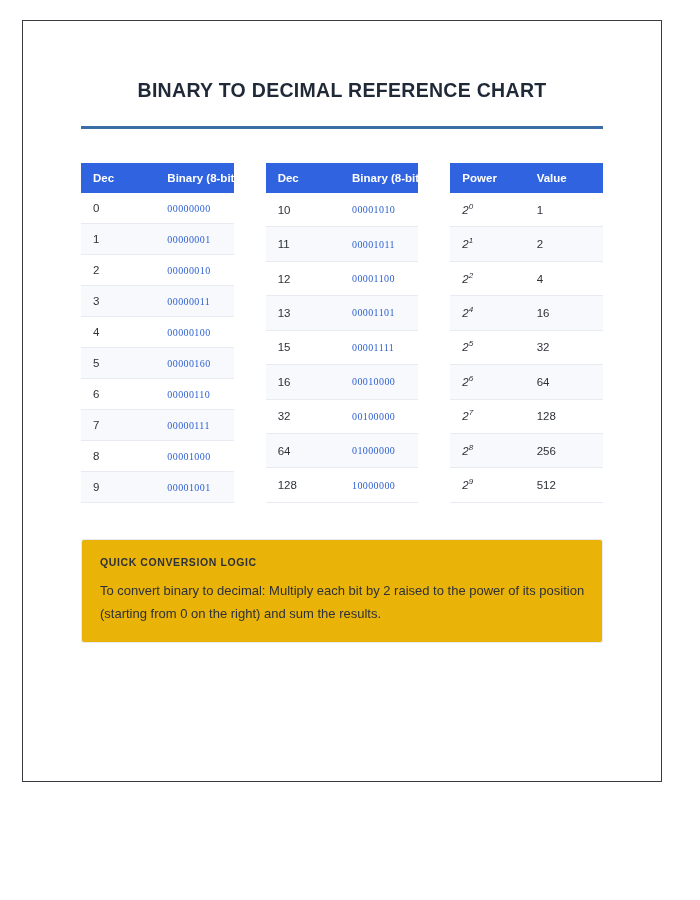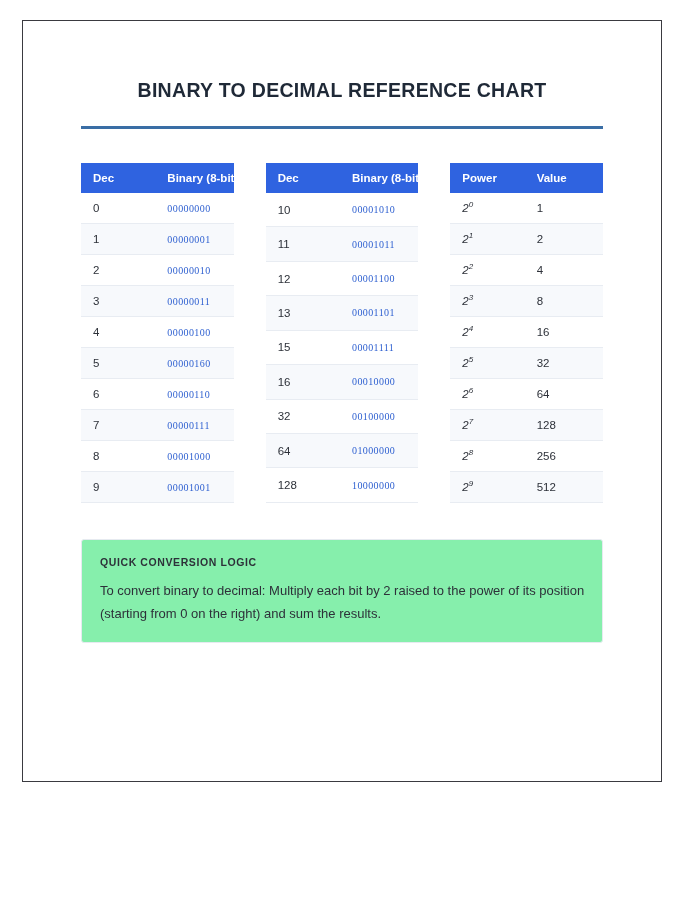--- a/index.html
+++ b/index.html
@@ -119,21 +119,21 @@
   .ref-table tbody td.cell-power sup {
     font-size: 8px;
     vertical-align: super;
     line-height: 0;
   }
 
   .info-box {
     margin-top: 36px;
     width: 522px;
     box-sizing: border-box;
-    background: #86efac;
+    background: #eab308;
     border: 1px solid #e6eaf0;
     border-radius: 3px;
     padding: 16px 6px 16px 18px;
   }
 
   .info-title {
     font-size: 10.5px;
     font-weight: bold;
     color: #2d3139;
     letter-spacing: 0.6px;
@@ -269,24 +269,20 @@
             <td class="cell-power"><span>2</span><sup>0</sup></td>
             <td class="cell-value">1</td>
           </tr>
           <tr>
             <td class="cell-power"><span>2</span><sup>1</sup></td>
             <td class="cell-value">2</td>
           </tr>
           <tr>
             <td class="cell-power"><span>2</span><sup>2</sup></td>
             <td class="cell-value">4</td>
-          </tr>
-          <tr>
-            <td class="cell-power"><span>2</span><sup>3</sup></td>
-            <td class="cell-value">8</td>
           </tr>
           <tr>
             <td class="cell-power"><span>2</span><sup>4</sup></td>
             <td class="cell-value">16</td>
           </tr>
           <tr>
             <td class="cell-power"><span>2</span><sup>5</sup></td>
             <td class="cell-value">32</td>
           </tr>
           <tr>

